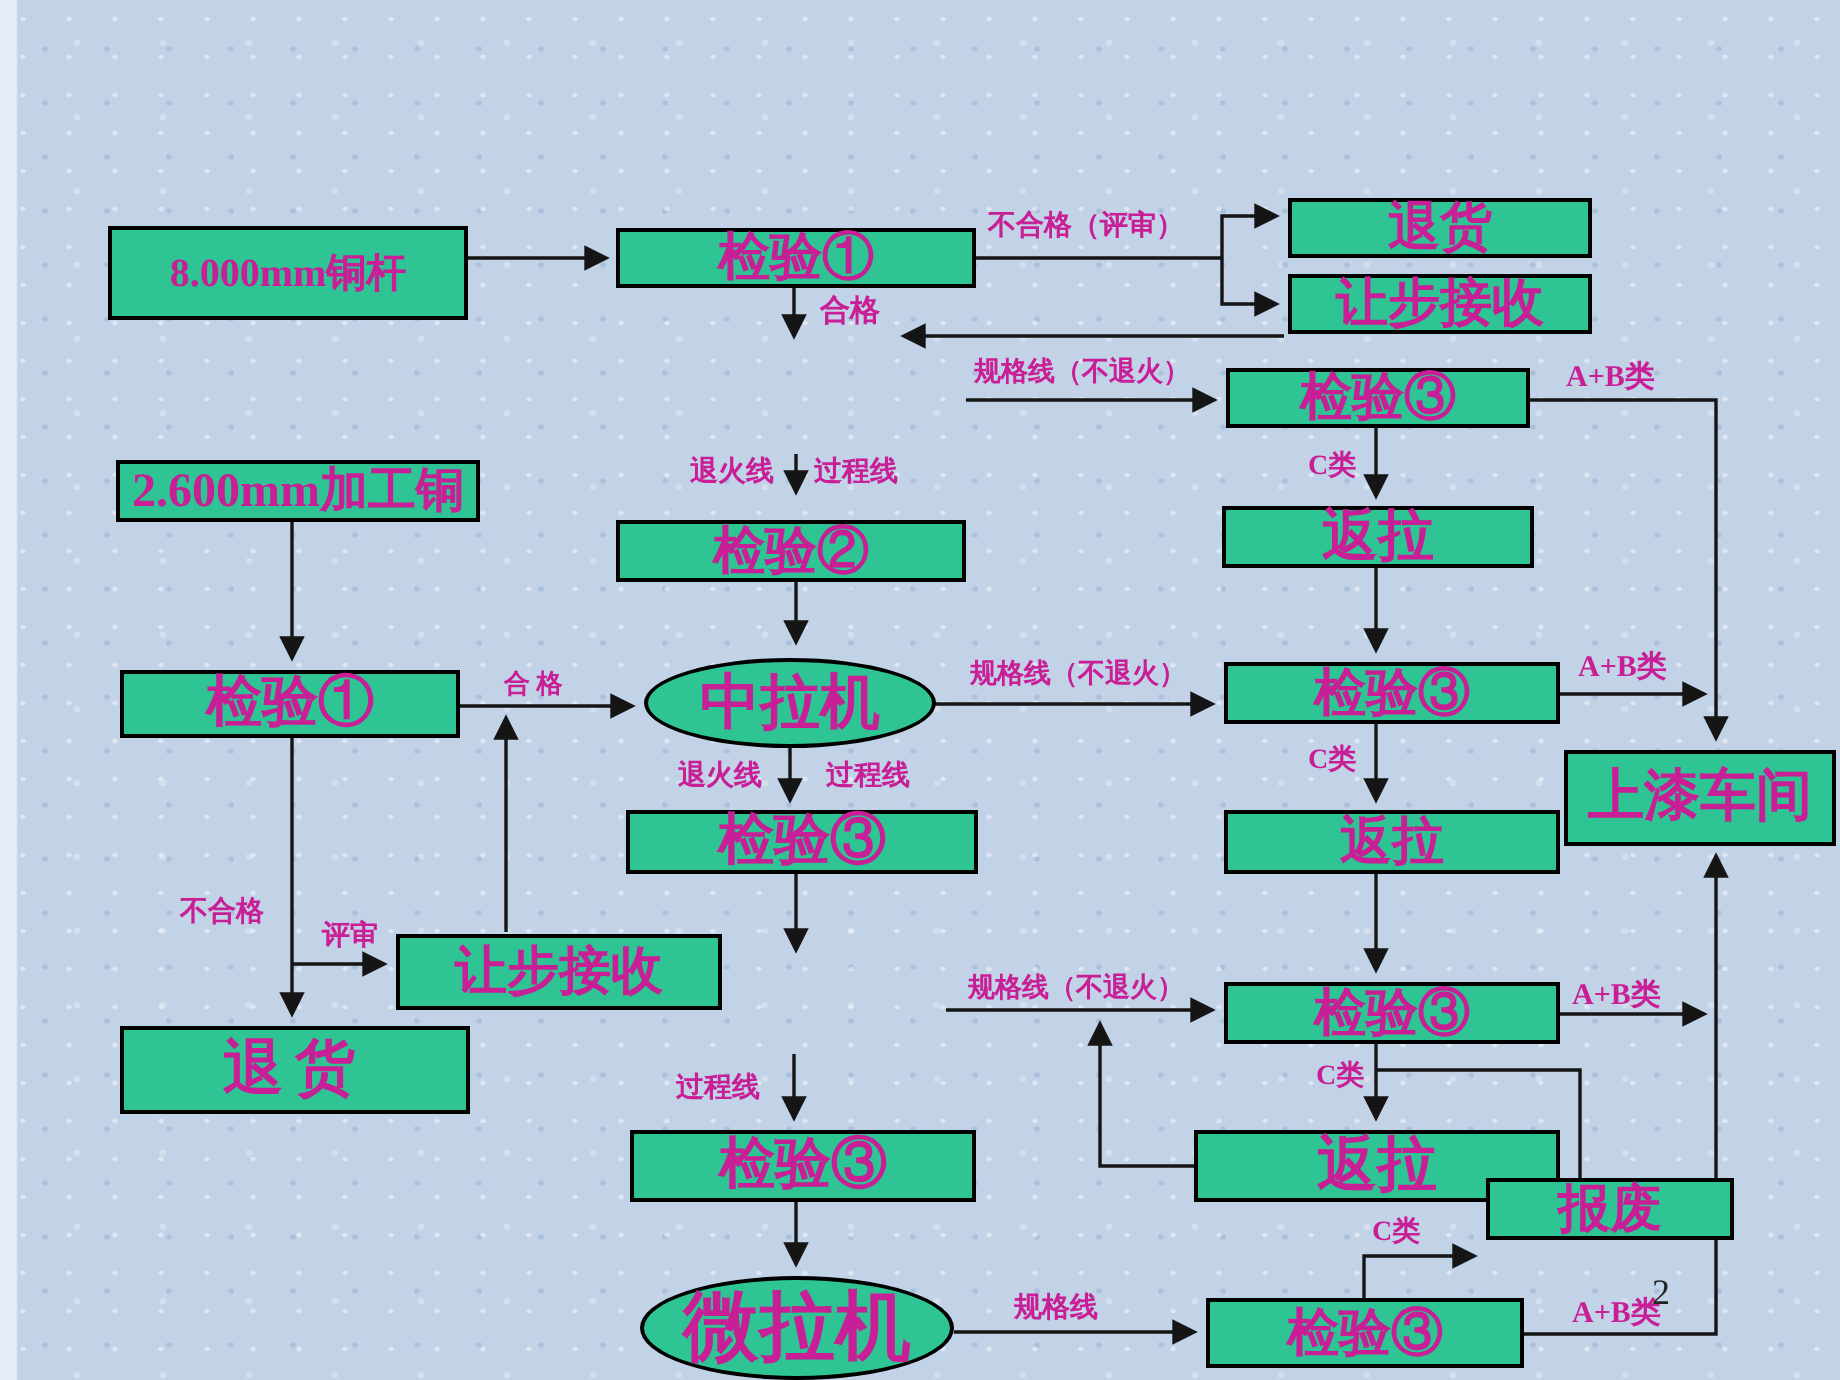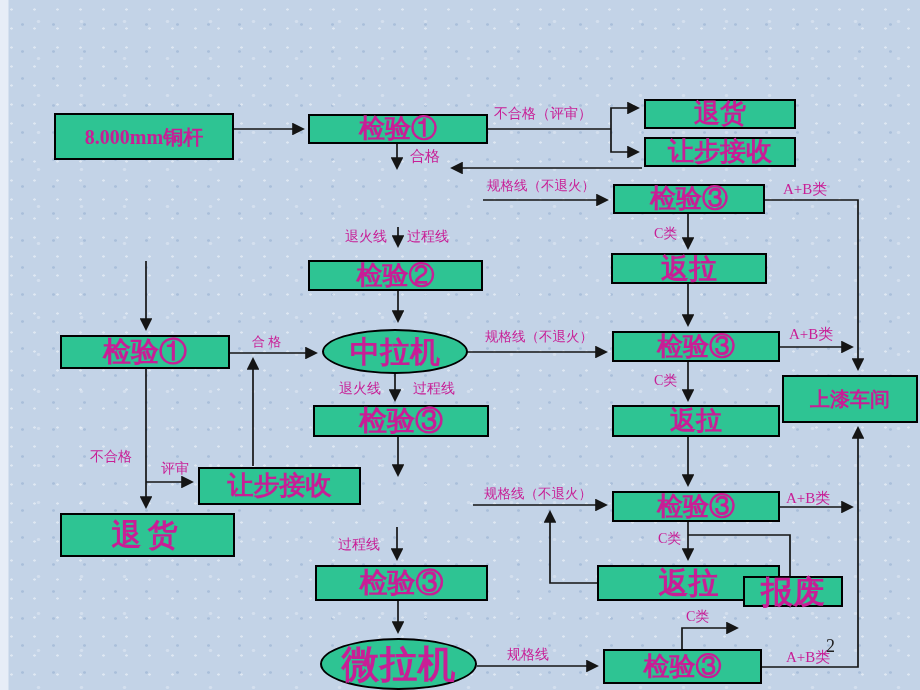--- a/index.html
+++ b/index.html
@@ -13,21 +13,21 @@
       radial-gradient(rgba(128,158,198,.38) 1px, rgba(128,158,198,0) 1.9px),
       radial-gradient(rgba(255,255,255,.28) 1.3px, rgba(255,255,255,0) 2.2px);
     background-size:100% 100%, 23px 19px, 31px 27px, 43px 37px;
     background-position:0 0, 0 0, 7px 11px, 17px 3px;}
   .title{position:absolute;top:22px;left:0;width:100%;text-align:center;
     font-size:34px;font-weight:bold;color:#cc1155;letter-spacing:3px}
   .node{position:absolute;background:#2ec493;border:2px solid #000;
     display:flex;align-items:center;justify-content:center;
     color:#c81e96;font-weight:bold;line-height:1;white-space:nowrap}
   .ellipse{border-radius:50%}
-  .lbl{position:absolute;color:#c81e96;font-weight:normal;font-size:14px;
+  .lbl{position:absolute;color:#c81e96;font-weight:bold;font-size:14px;
     line-height:1;white-space:nowrap}
   .pagenum{position:absolute;left:826px;top:636px;font-size:18px;color:#222}
   svg.wires{position:absolute;inset:0;pointer-events:none}
 </style>
 </head>
 <body>
 
 <div class="slide">
 
 
@@ -74,34 +74,35 @@
     </g>
   </svg>
 
   <div class="node" style="left:54px;top:113px;width:180px;height:47px;font-size:20px">8.000mm铜杆</div>
   <div class="node" style="left:308px;top:114px;width:180px;height:30px;font-size:26px">检验①</div>
   <div class="node" style="left:644px;top:99px;width:152px;height:30px;font-size:26px">退货</div>
   <div class="node" style="left:644px;top:137px;width:152px;height:30px;font-size:26px">让步接收</div>
   <div class="node" style="left:613px;top:184px;width:152px;height:30px;font-size:26px">检验③</div>
   <div class="node" style="left:611px;top:253px;width:156px;height:31px;font-size:28px">返拉</div>
   <div class="node" style="left:308px;top:260px;width:175px;height:31px;font-size:26px">检验②</div>
+  <div class="node" style="left:58px;top:230px;width:182px;height:31px;font-size:24px">2.600mm加工铜</div>
   <div class="node" style="left:60px;top:335px;width:170px;height:34px;font-size:28px">检验①</div>
   <div class="node ellipse" style="left:322px;top:329px;width:146px;height:45px;font-size:30px">中拉机</div>
   <div class="node" style="left:612px;top:331px;width:168px;height:31px;font-size:26px">检验③</div>
   <div class="node" style="left:612px;top:405px;width:168px;height:32px;font-size:26px">返拉</div>
   <div class="node" style="left:313px;top:405px;width:176px;height:32px;font-size:28px">检验③</div>
   <div class="node" style="left:198px;top:467px;width:163px;height:38px;font-size:26px">让步接收</div>
   <div class="node" style="left:60px;top:513px;width:175px;height:44px;font-size:30px;letter-spacing:6px">退货</div>
   <div class="node" style="left:612px;top:491px;width:168px;height:31px;font-size:26px">检验③</div>
   <div class="node" style="left:597px;top:565px;width:183px;height:36px;font-size:30px">返拉</div>
   <div class="node" style="left:315px;top:565px;width:173px;height:36px;font-size:28px">检验③</div>
   <div class="node ellipse" style="left:320px;top:638px;width:157px;height:52px;font-size:38px">微拉机</div>
   <div class="node" style="left:603px;top:649px;width:159px;height:35px;font-size:26px">检验③</div>
-  <div class="node" style="left:743px;top:576px;width:100px;height:31px;font-size:32px">报废</div>
-  <div class="node" style="left:782px;top:375px;width:136px;height:48px;font-size:20px">上漆车间</div>
+  <div class="node" style="left:743px;top:589px;width:124px;height:31px;font-size:26px">报废</div>
+  <div class="node" style="left:782px;top:375px;width:136px;height:48px;font-size:28px">上漆车间</div>
 
   <span class="lbl" style="left:494px;top:107px">不合格（评审）</span>
   <span class="lbl" style="left:410px;top:149px;font-size:15px">合格</span>
   <span class="lbl" style="left:487px;top:179px;font-size:13.5px">规格线（不退火）</span>
   <span class="lbl" style="left:783px;top:182px;font-size:15px">A+B类</span>
   <span class="lbl" style="left:654px;top:227px">C类</span>
   <span class="lbl" style="left:345px;top:230px">退火线</span>
   <span class="lbl" style="left:407px;top:230px">过程线</span>
   <span class="lbl" style="left:252px;top:335px;font-size:13px">合 格</span>
   <span class="lbl" style="left:485px;top:330px;font-size:13.5px">规格线（不退火）</span>

